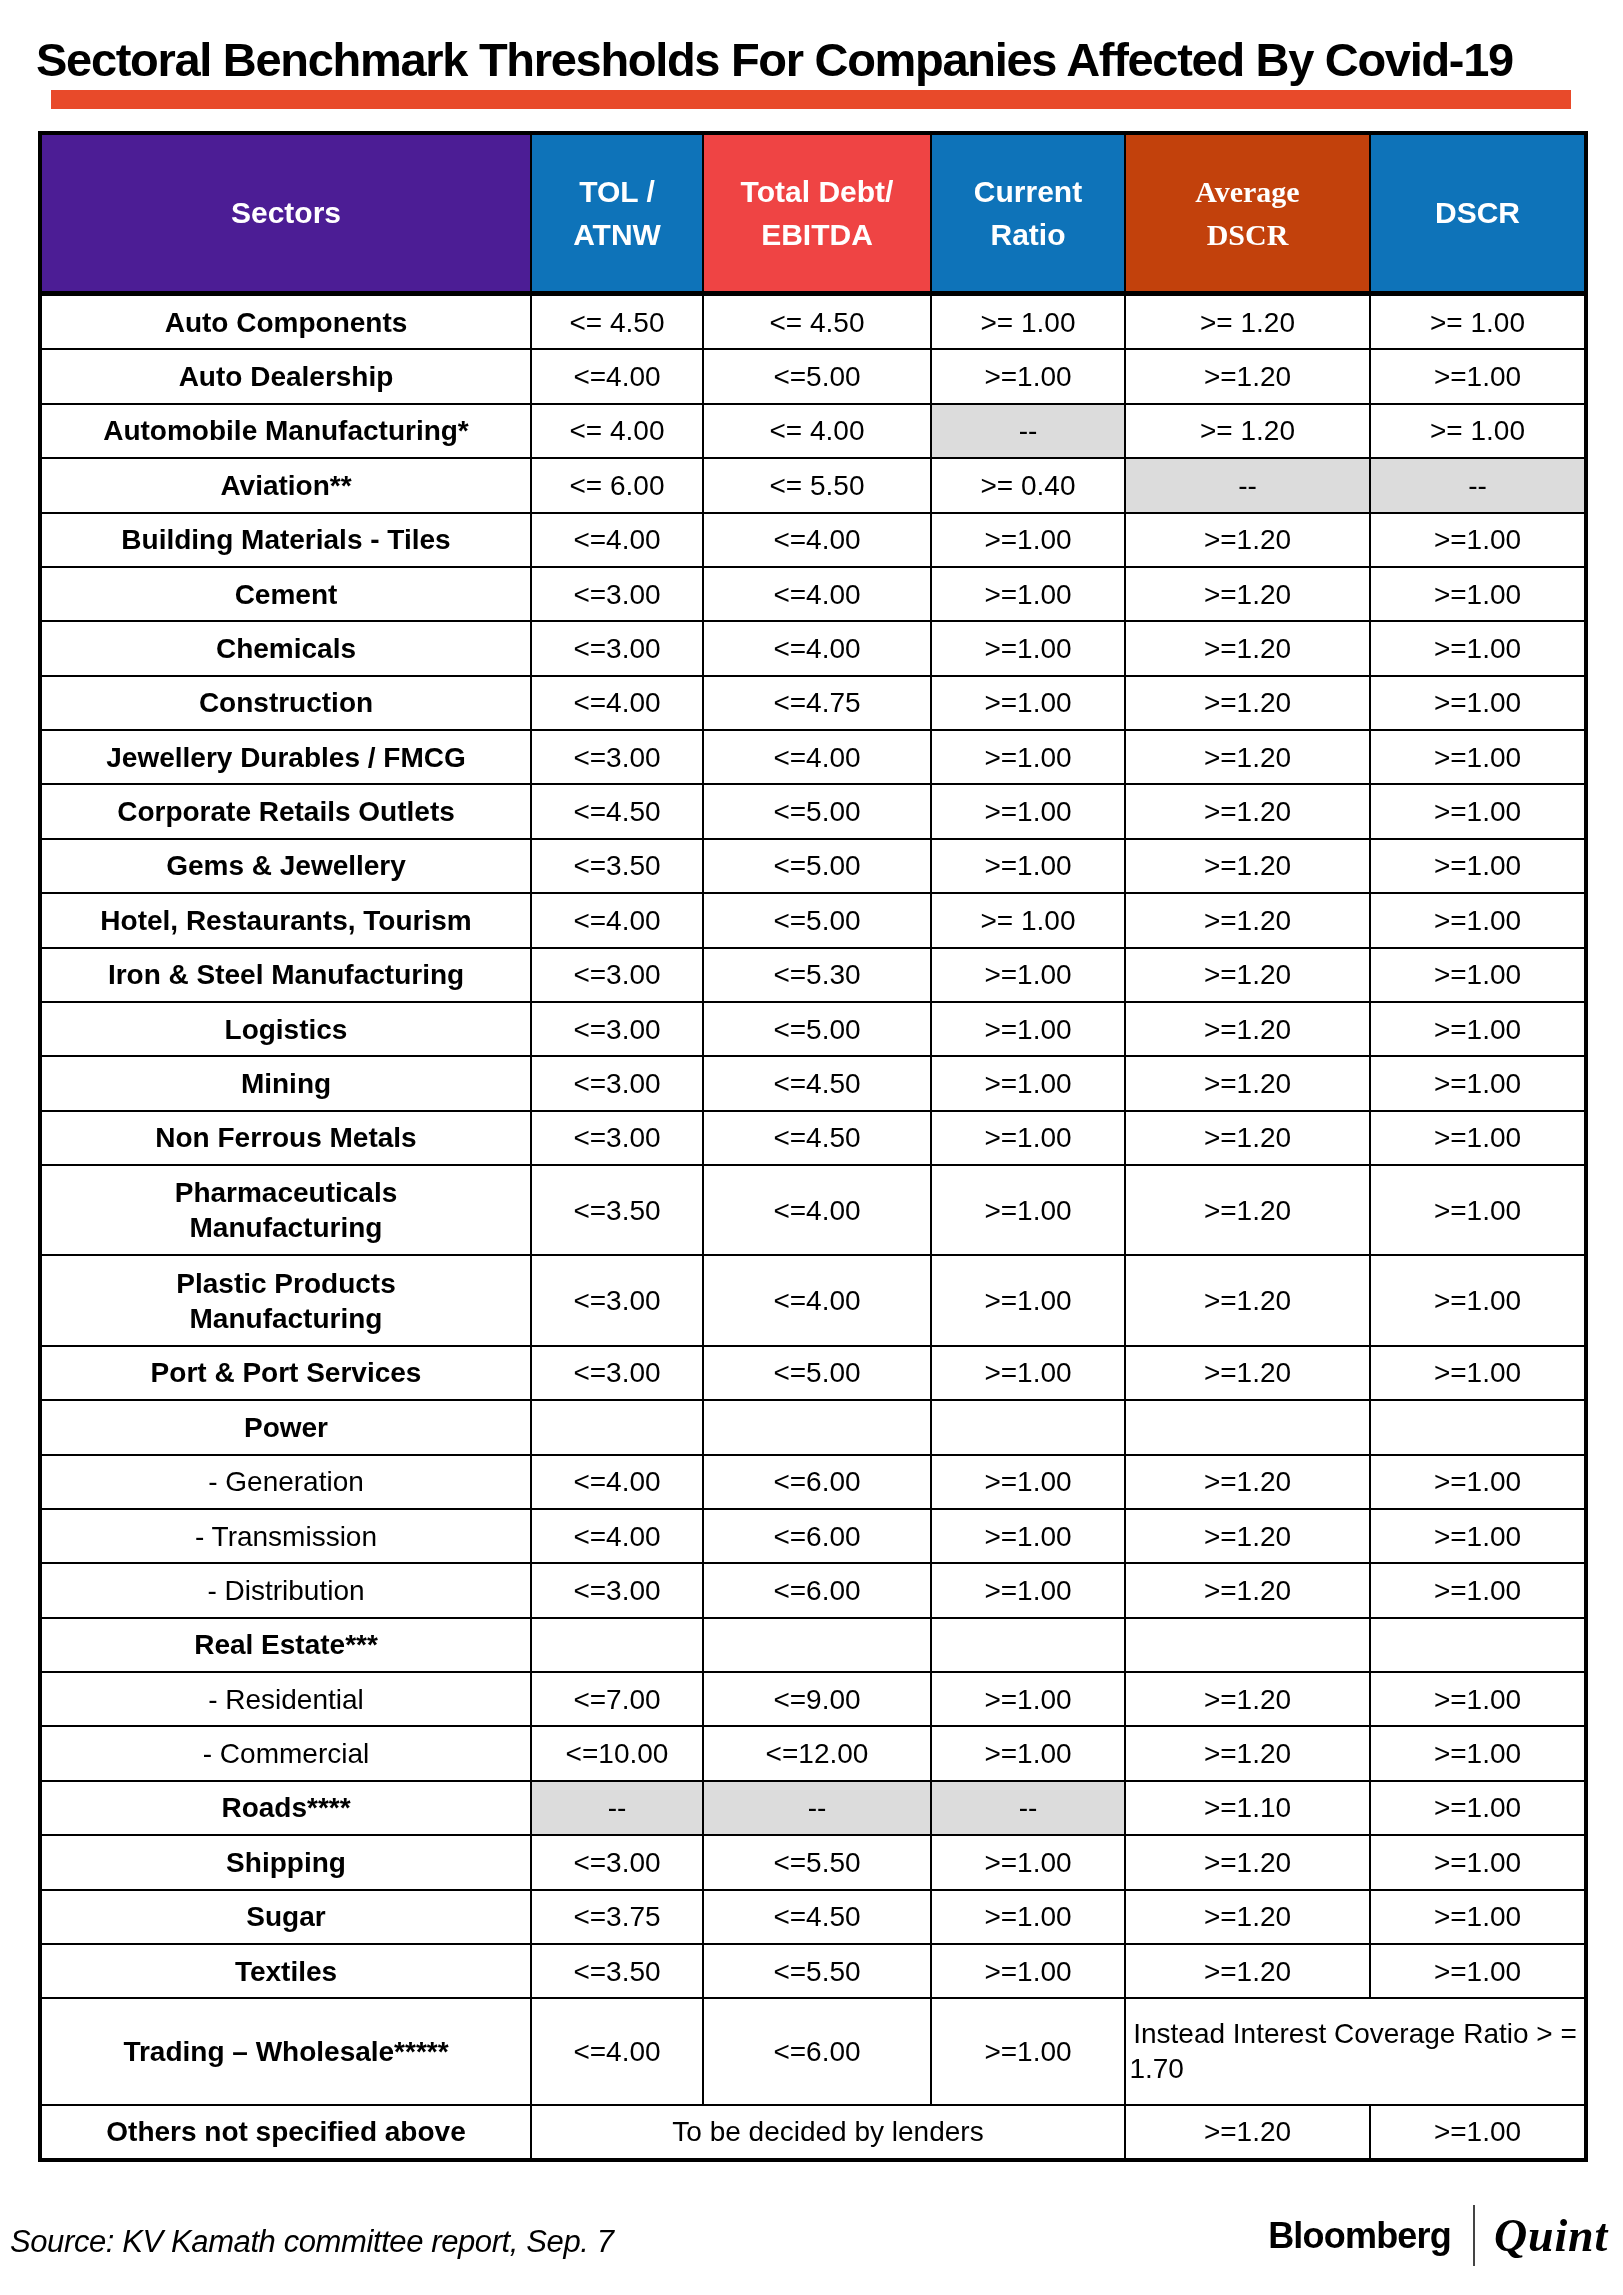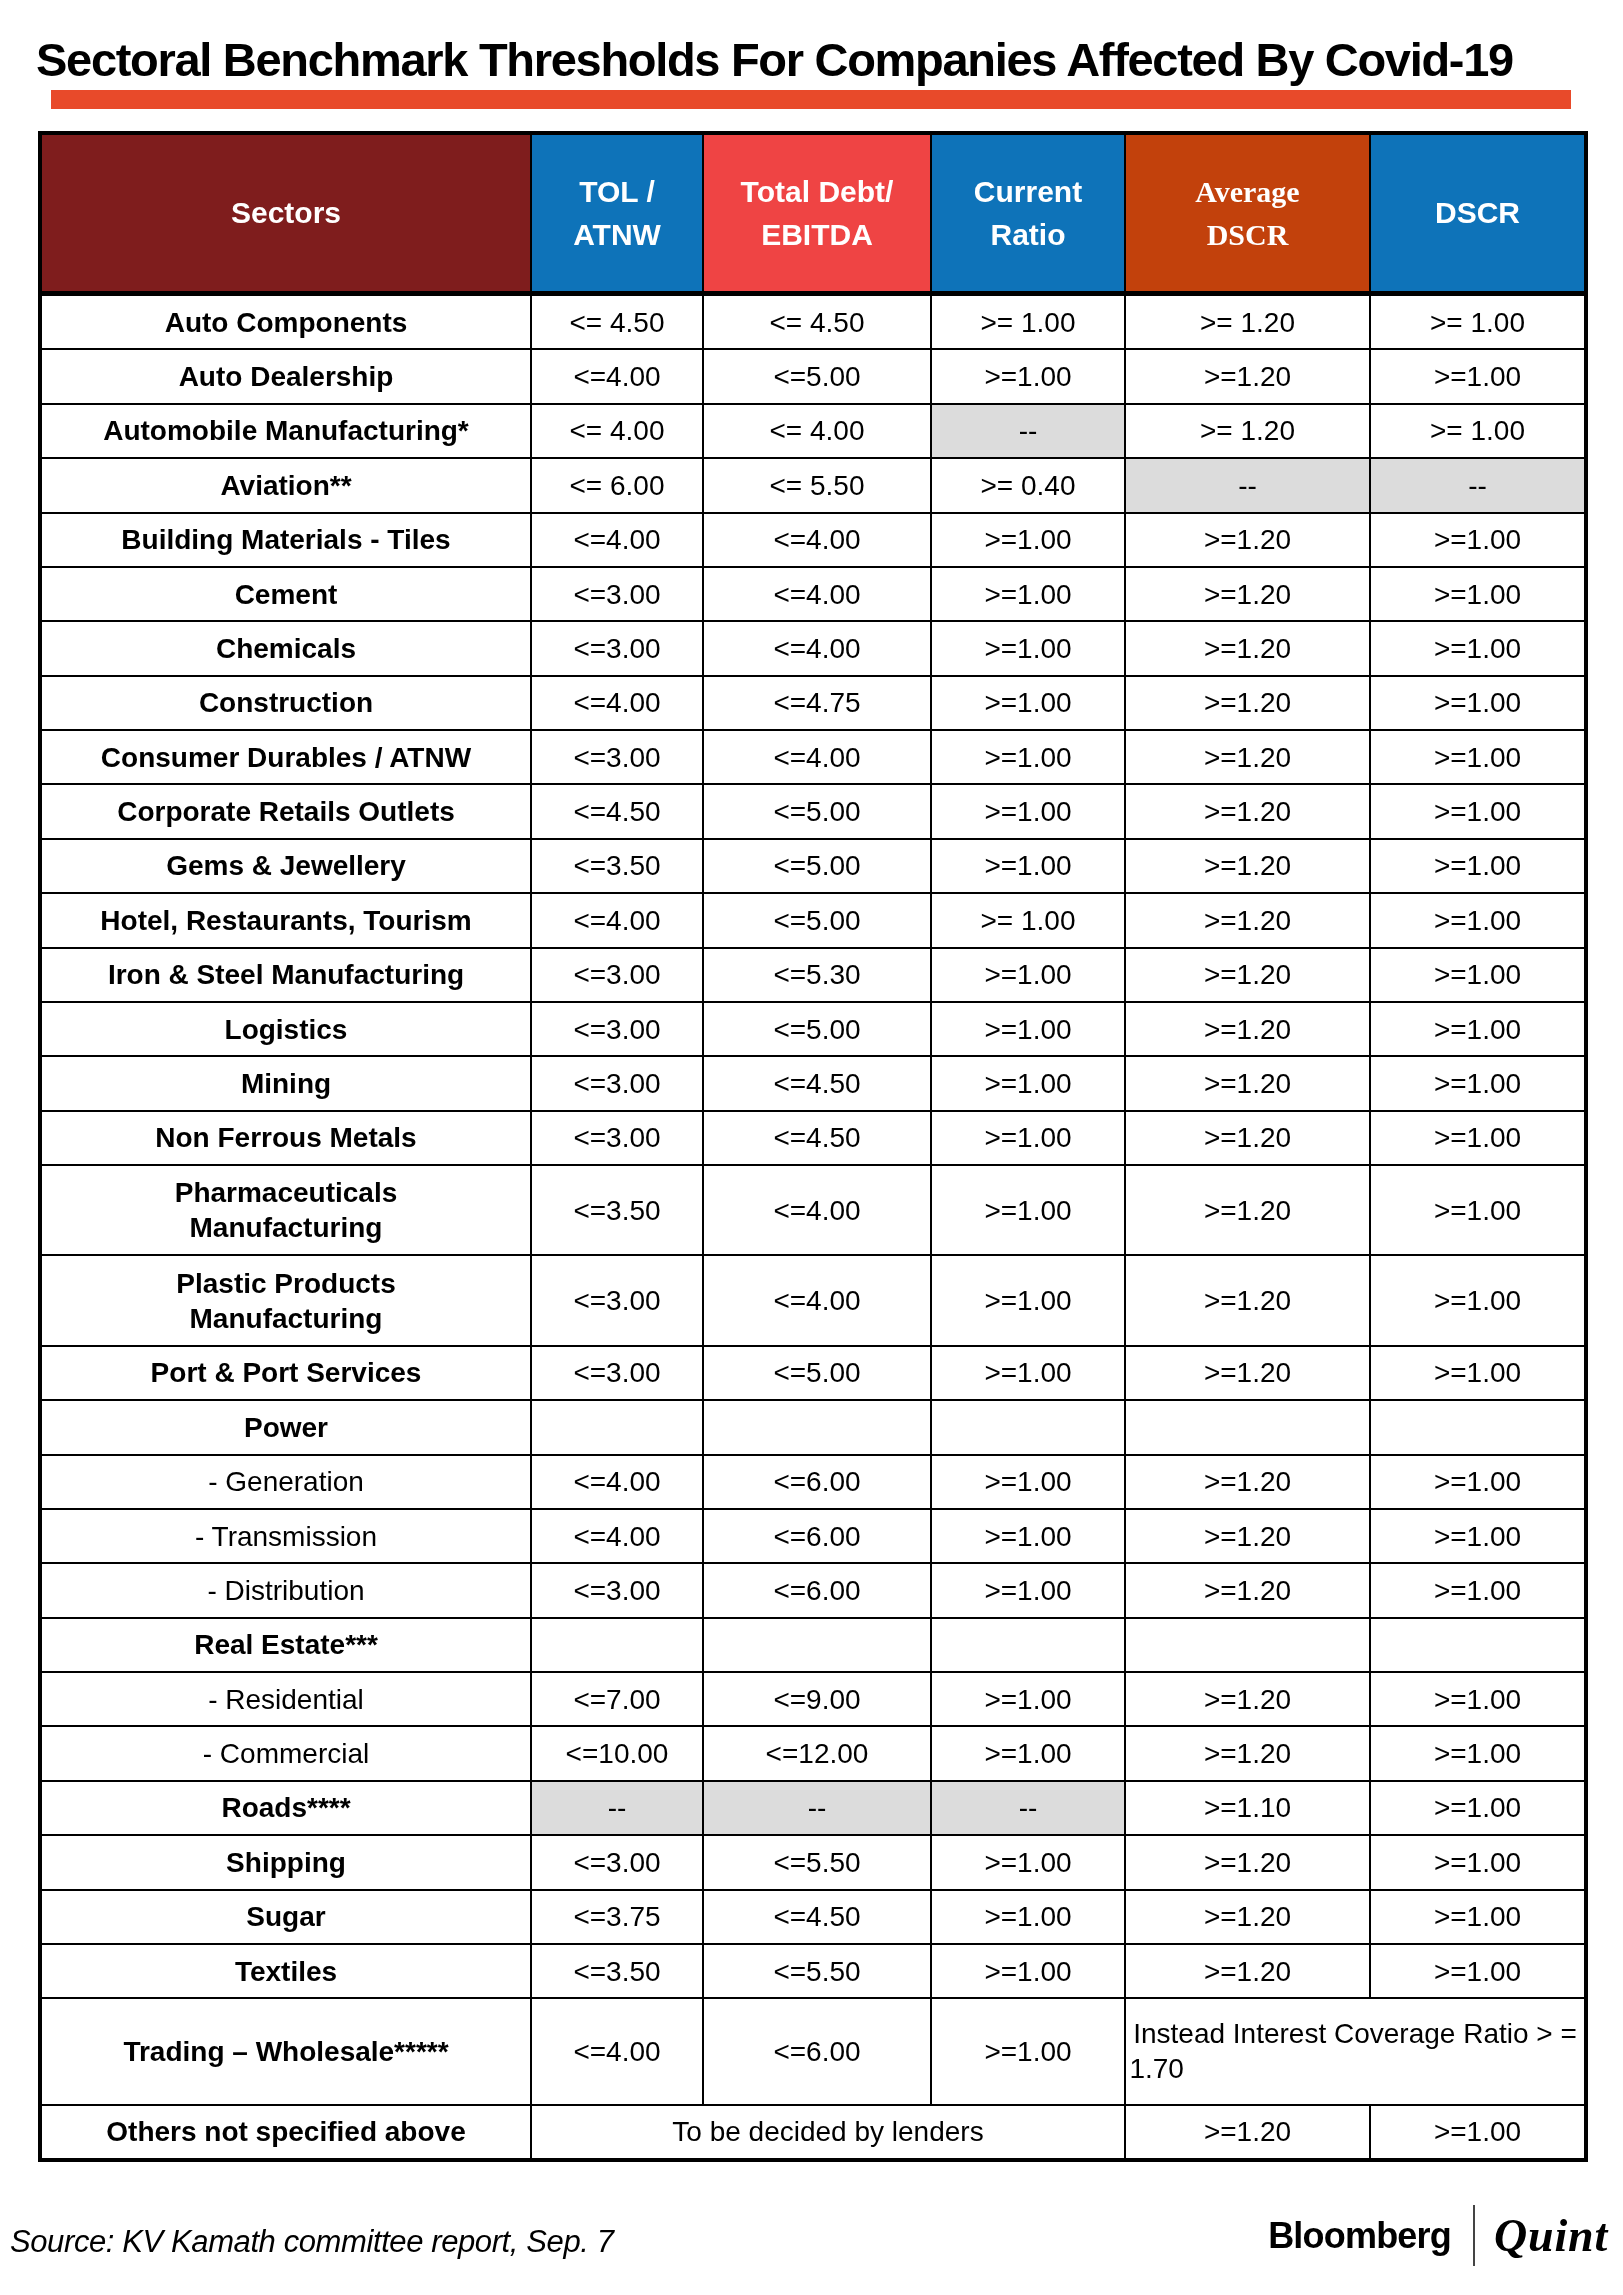--- a/index.html
+++ b/index.html
@@ -128,21 +128,21 @@
     <colgroup>
       <col style="width:491px">
       <col style="width:172px">
       <col style="width:228px">
       <col style="width:194px">
       <col style="width:245px">
       <col style="width:216px">
     </colgroup>
     <thead>
       <tr>
-        <th style="background: #7f1d1d;">Sectors</th>
+        <th style="background: #4c1d95;">Sectors</th>
         <th style="background: rgb(14, 115, 185);">TOL /
 ATNW</th>
         <th style="background: #ef4444;">Total Debt/
 EBITDA</th>
         <th style="background: rgb(14, 115, 185);">Current
 Ratio</th>
         <th style="background: #c2410c; font-family: Liberation Serif, serif;">Average
 DSCR</th>
         <th style="background: rgb(14, 115, 185);">DSCR</th>
       </tr>
@@ -206,21 +206,21 @@
         </tr>
         <tr>
           <td class="sector">Construction</td>
           <td>&lt;=4.00</td>
           <td>&lt;=4.75</td>
           <td>&gt;=1.00</td>
           <td>&gt;=1.20</td>
           <td>&gt;=1.00</td>
         </tr>
         <tr>
-          <td class="sector">Consumer Durables / ATNW</td>
+          <td class="sector">Jewellery Durables / FMCG</td>
           <td>&lt;=3.00</td>
           <td>&lt;=4.00</td>
           <td>&gt;=1.00</td>
           <td>&gt;=1.20</td>
           <td>&gt;=1.00</td>
         </tr>
         <tr>
           <td class="sector">Corporate Retails Outlets</td>
           <td>&lt;=4.50</td>
           <td>&lt;=5.00</td>

